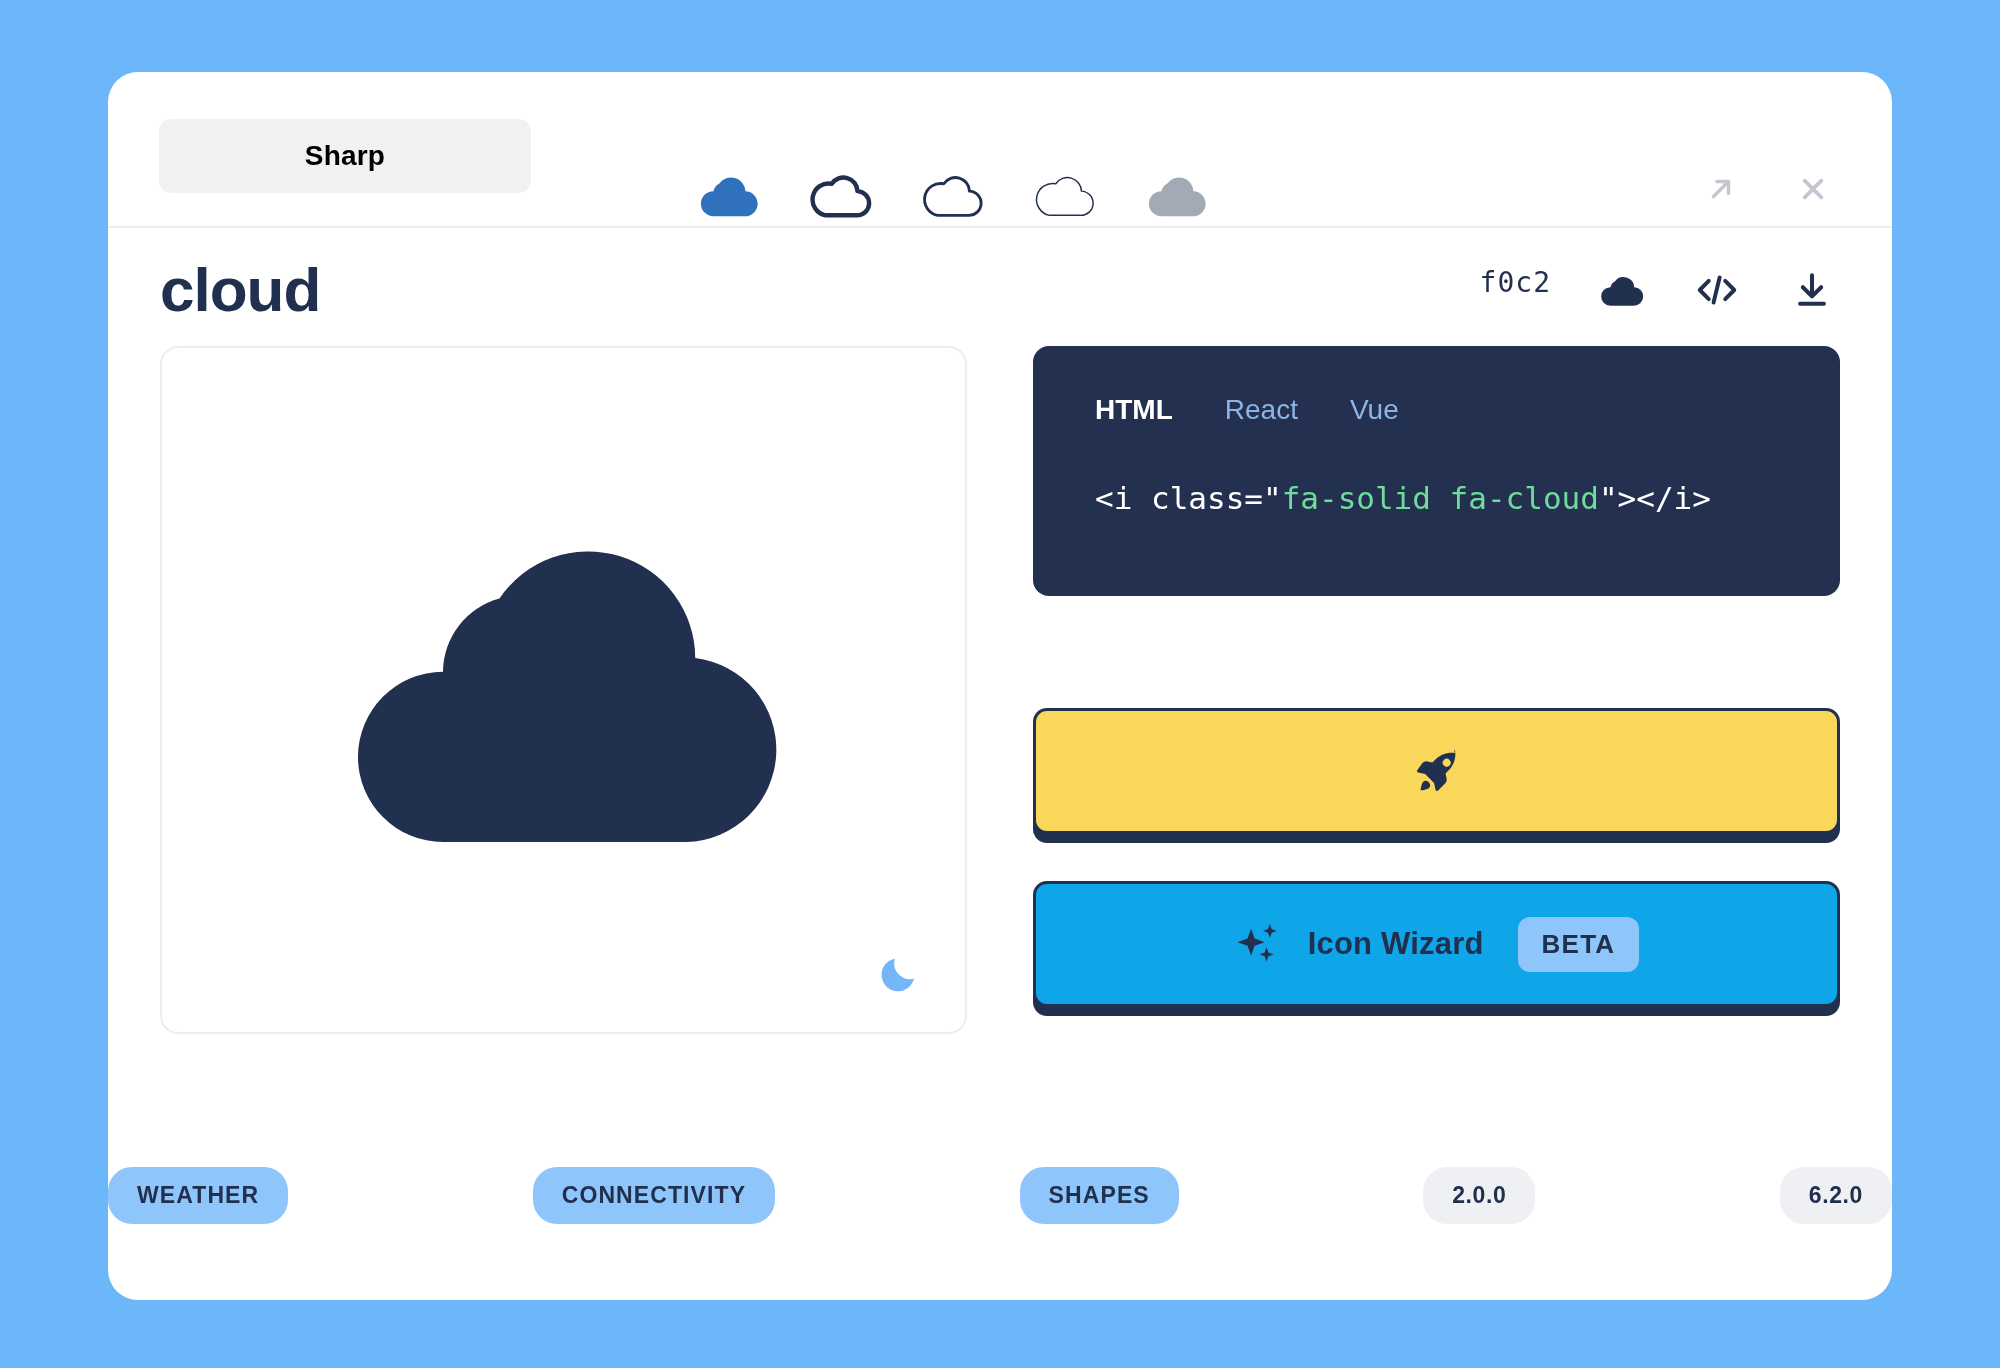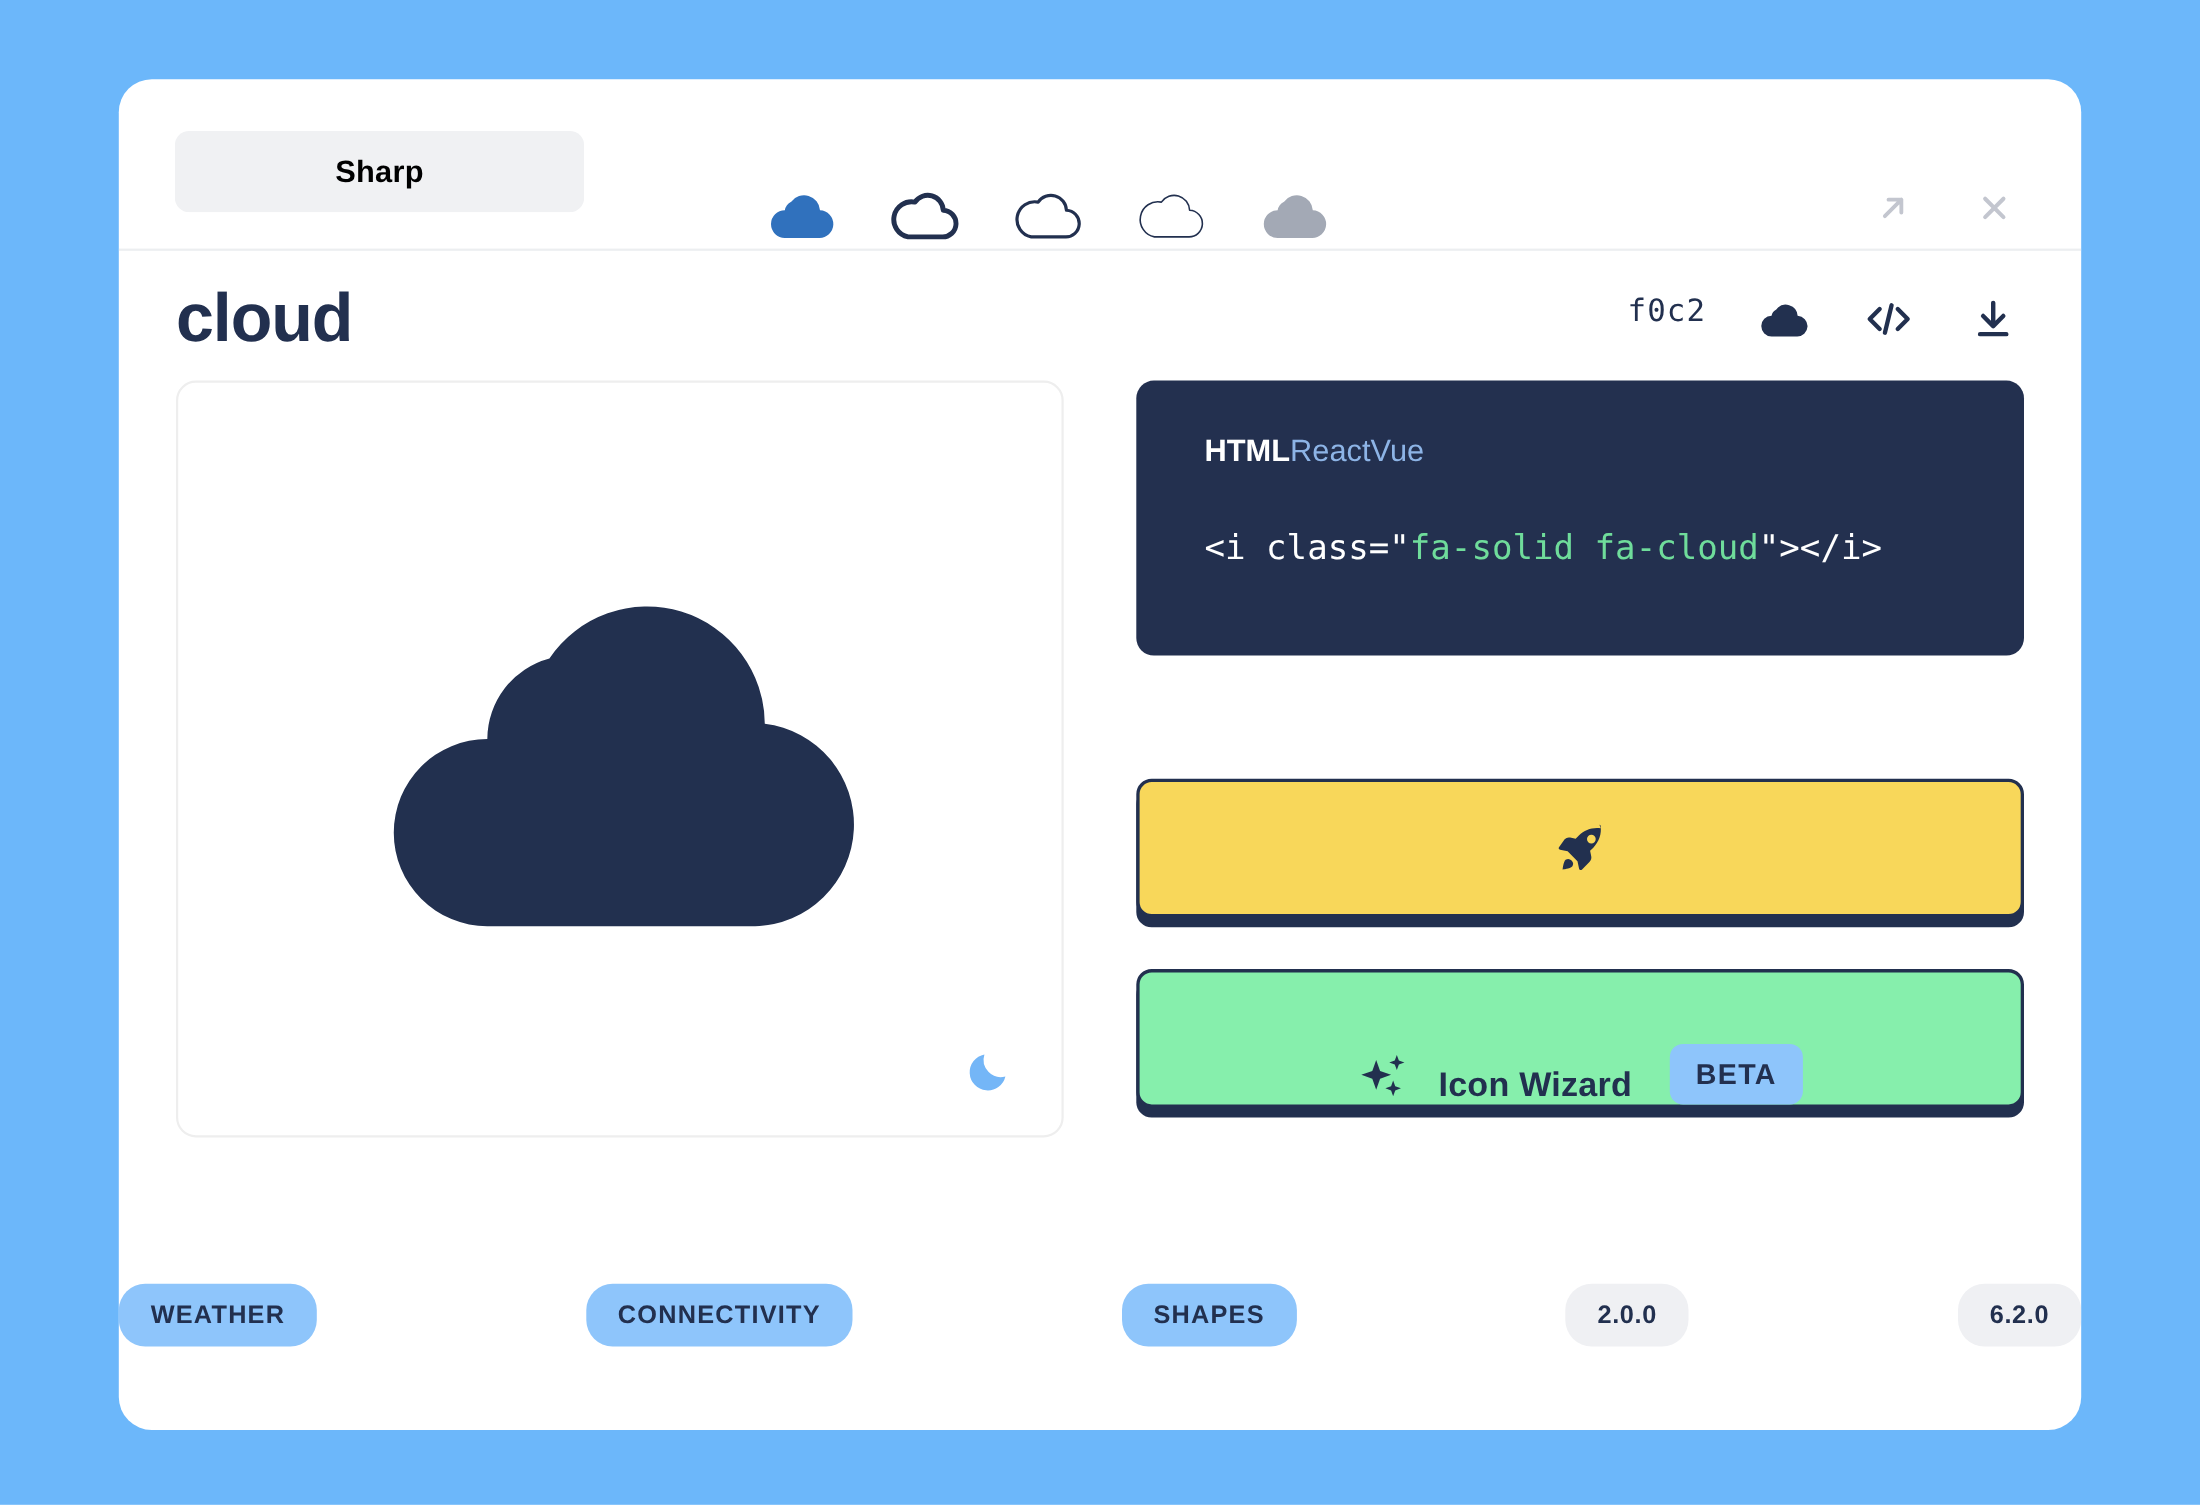--- a/index.html
+++ b/index.html
@@ -179,20 +179,21 @@
 
   
   .code-panel {
     background: #23304f;
     border-radius: 16px;
     height: 250px;
     padding: 48px 62px 0 62px;
   }
   .code-tabs {
     display: flex;
+    gap: 52px;
     align-items: flex-end;
   }
   .code-tab {
     font-size: 28px;
     color: #8db4e6;
     cursor: pointer;
   }
   .code-tab.active {
     color: #ffffff;
     font-weight: bold;
@@ -224,26 +225,26 @@
     font-size: 31px;
     font-weight: bold;
     color: #22304f;
     letter-spacing: .2px;
   }
 
   
   .cta-secondary {
     margin-top: 47px;
     height: 126px;
-    background: #86efac;
+    background: #0ea5e9;
     border: 3px solid #22304f;
     border-radius: 14px;
     box-shadow: 0 9px 0 #22304f;
     display: flex;
-    align-items: flex-end;
+    align-items: center;
     justify-content: center;
     gap: 24px;
     cursor: pointer;
   }
   .cta-secondary .label {
     font-size: 31px;
     font-weight: bold;
     color: #22304f;
     letter-spacing: .2px;
   }

